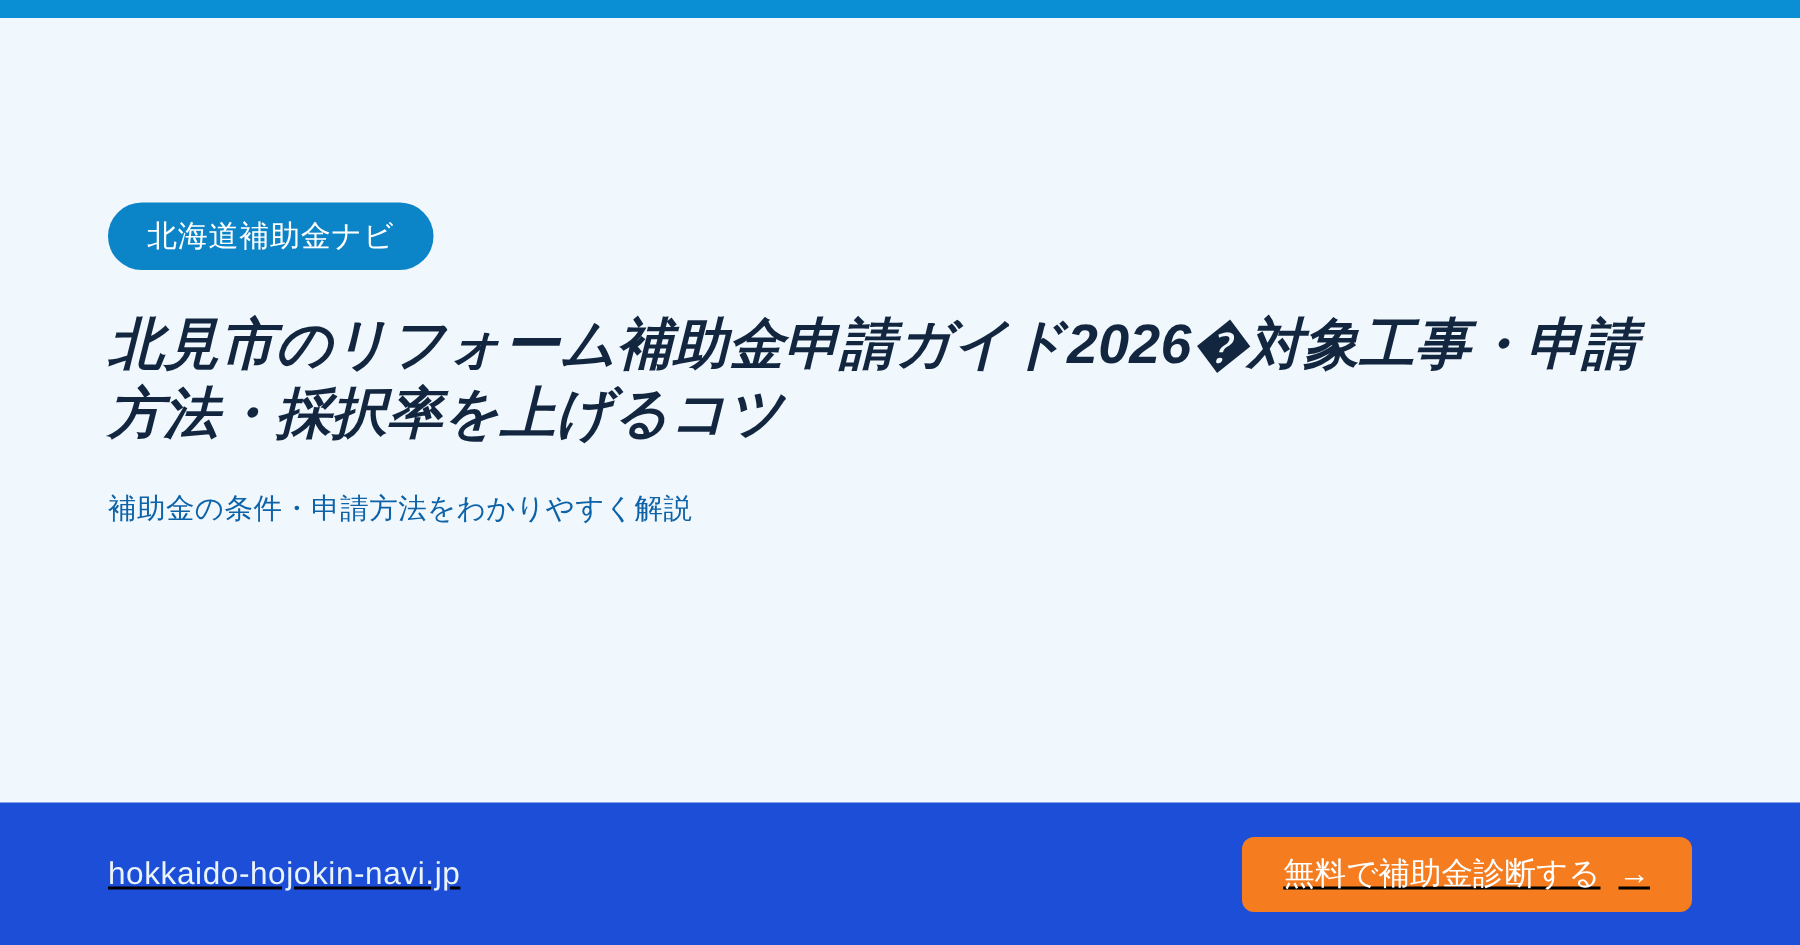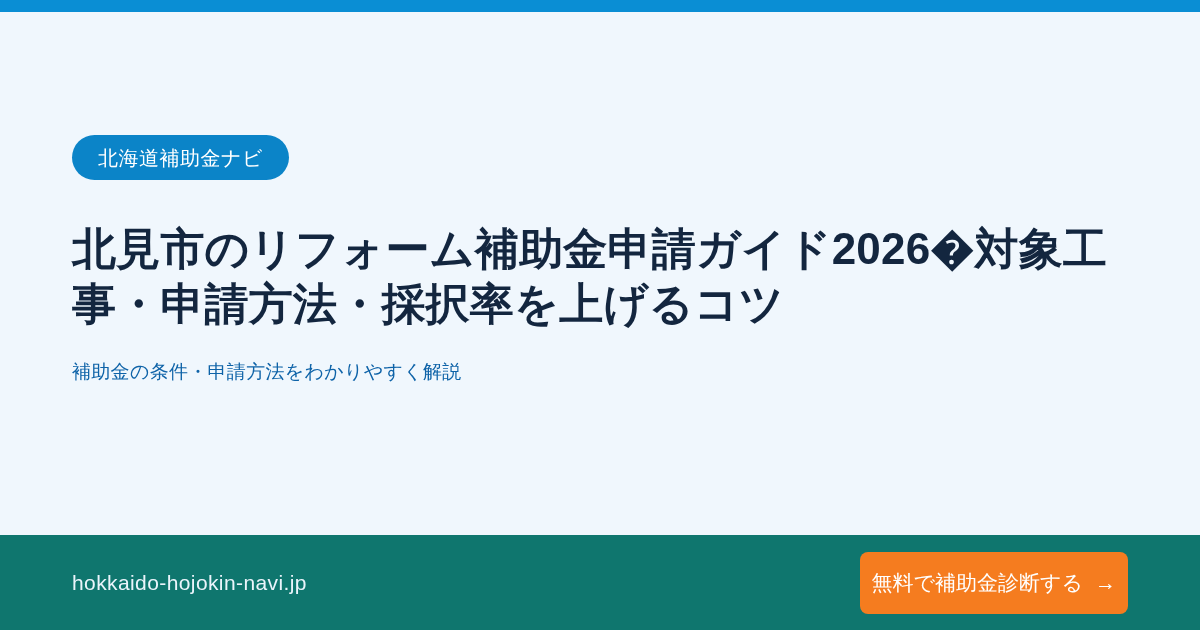--- a/index.html
+++ b/index.html
@@ -53,62 +53,64 @@
     border-radius:999px;
     background:#0b84c8;
     color:#ffffff;
     font-size:20px;
     line-height:1;
     letter-spacing:0.5px;
     white-space:nowrap;
   }
 
   .headline {
-    margin-top:42px;
+    margin-top:27px;
     max-width:1040px;
     color:#13263f;
-    font-size:44px;
+    font-size:37px;
     font-weight:bold;
     line-height:1.24;
     letter-spacing:0.2px;
+    font-style:italic;
   }
 
   .subhead {
     margin-top:28px;
     color:#0e63a8;
     font-size:19px;
     line-height:1.4;
     letter-spacing:0.3px;
   }
 
   
   .footer-bar {
     flex:0 0 auto;
     height:95px;
-    background:#0f766e;
+    background:#1d4ed8;
     display:flex;
     align-items:center;
     justify-content:space-between;
     padding:0 72px;
+    text-decoration:underline;
   }
 
   .site-domain {
     color:#eaf4fb;
     font-size:21px;
     letter-spacing:0.4px;
     white-space:nowrap;
   }
 
   .cta-button {
     display:inline-flex;
     align-items:center;
     justify-content:flex-end;
     gap:12px;
-    height:62px;
-    padding:0 12px;
+    height:50px;
+    padding:0 28px;
     border:none;
     border-radius:8px;
     background:#f57c1f;
     color:#ffffff;
     font-family:"Liberation Sans", sans-serif;
     font-size:21px;
     line-height:1;
     white-space:nowrap;
     cursor:pointer;
   }

